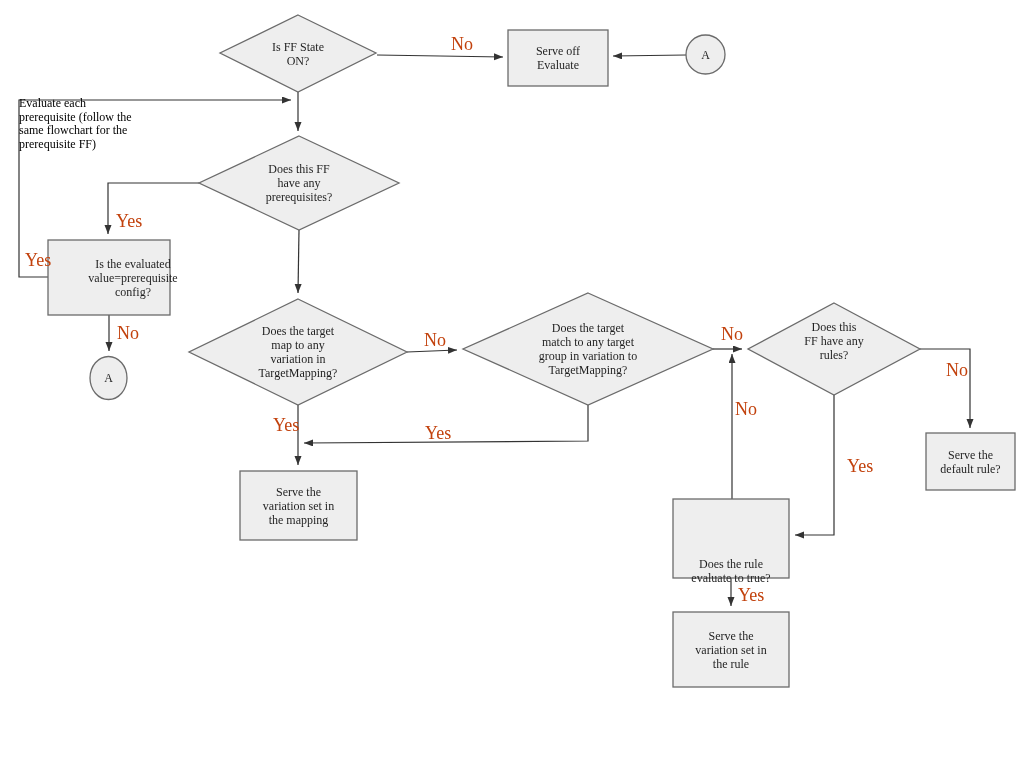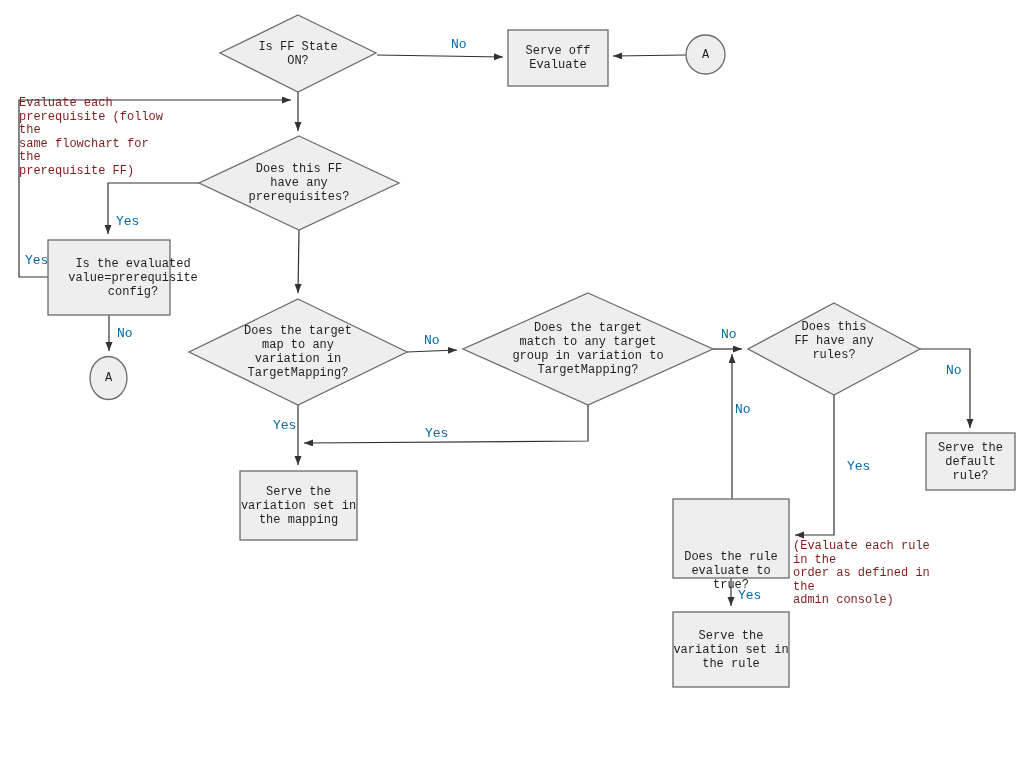--- a/index.html
+++ b/index.html
@@ -1,30 +1,30 @@
 <!DOCTYPE html>
 <html><head>
 <meta charset="utf-8">
 <style>
   html,body { margin:0; padding:0; background:#ffffff; }
   .canvas {
     position:relative; width:1024px; height:768px; background:#ffffff;
-    font-family:Liberation Mono, monospace; overflow:hidden;
+    font-family:Liberation Serif, serif; overflow:hidden;
   }
   .edge-layer { position:absolute; left:0; top:0; }
   .label {
     position:absolute; display:flex; align-items:center; justify-content:center;
     text-align:center; white-space:pre-line; font-size:12px; line-height:14px;
     color:#1f1f1f; pointer-events:none;
   }
   .edge-label {
-    position:absolute; font-size:13px; line-height:13px; color:#0369a1; white-space:pre;
+    position:absolute; font-size:18px; line-height:13px; color:#c2410c; white-space:pre;
   }
   .note {
-    position:absolute; font-size:12px; line-height:13.5px; color:#7f1d1d;
+    position:absolute; font-size:12px; line-height:13.5px; color:#000000;
     text-align:left; white-space:pre-line;
   }
 </style>
 </head>
 <body>
 
 <div class="canvas">
 
   <svg class="edge-layer" width="1024" height="768" viewBox="0 0 1024 768">
     <defs>
@@ -112,17 +112,14 @@
   <div class="edge-label" style="left:946px; top:364px;">No</div>
   <div class="edge-label" style="left:847px; top:460px;">Yes</div>
   <div class="edge-label" style="left:738px; top:589px;">Yes</div>
   <div class="edge-label" style="left:273px; top:419px;">Yes</div>
   <div class="edge-label" style="left:425px; top:427px;">Yes</div>
 
   <div class="note" style="left:19px;  top:97px;  width:145px;">Evaluate each
 prerequisite (follow the
 same flowchart for the
 prerequisite FF)</div>
-  <div class="note" style="left:793px; top:540px; width:150px;">(Evaluate each rule in the
-order as defined in the
-admin console)</div>
 
 </div>
 
 </body></html>

